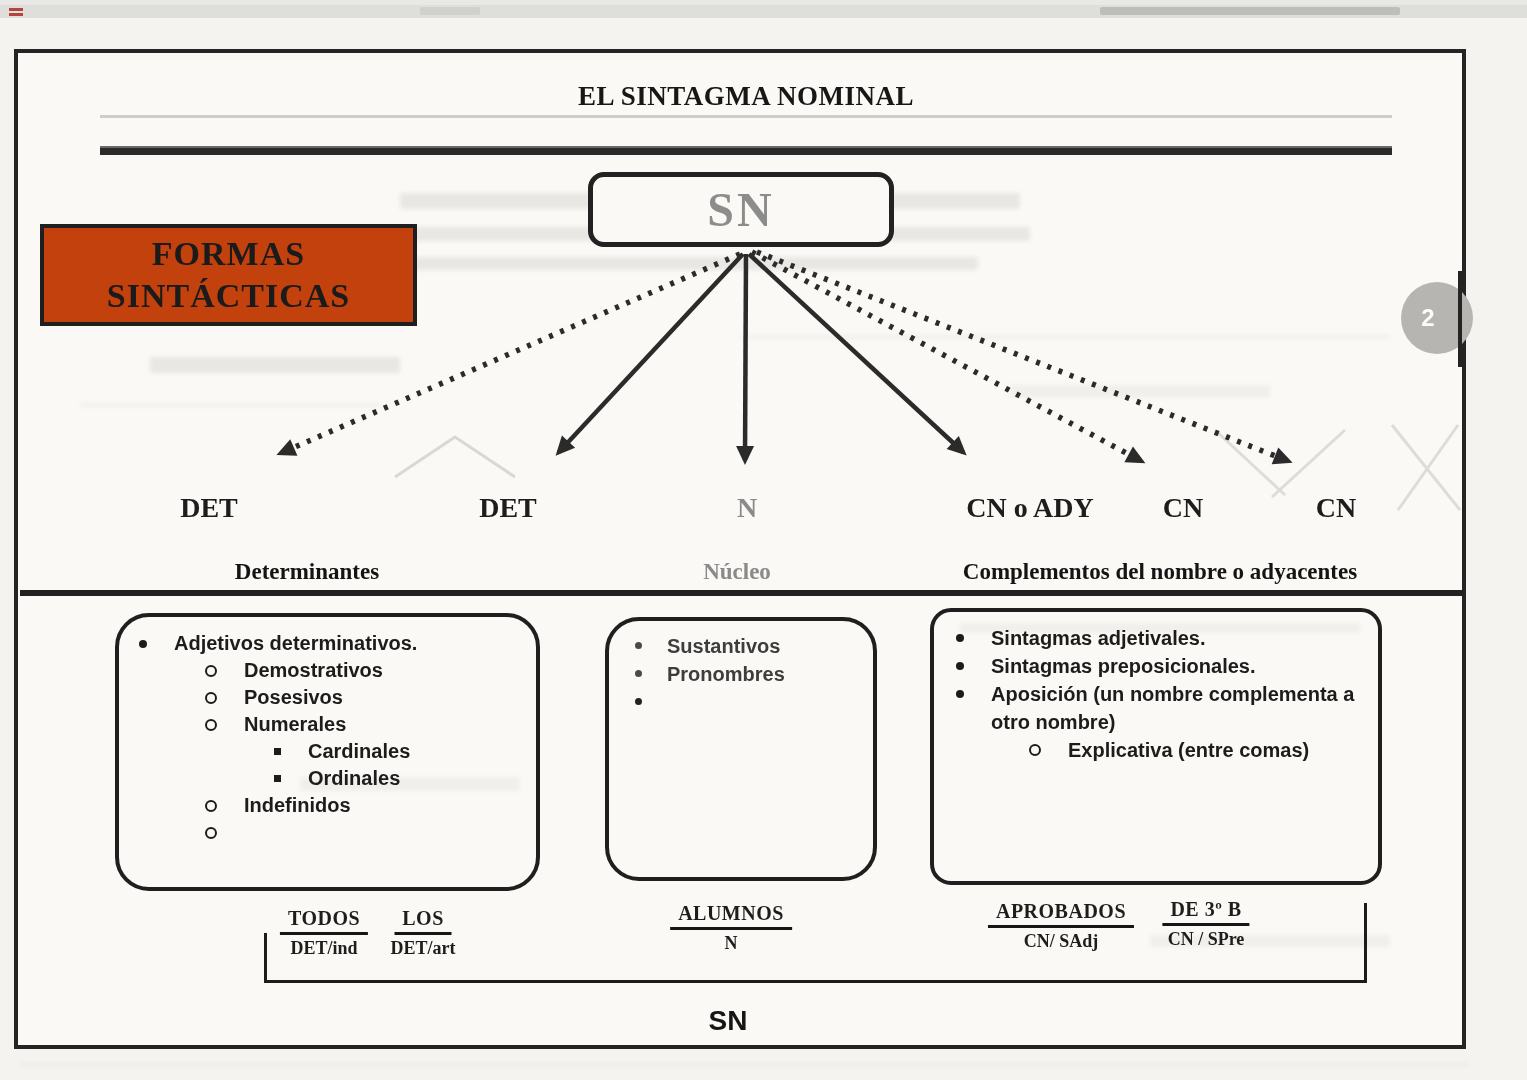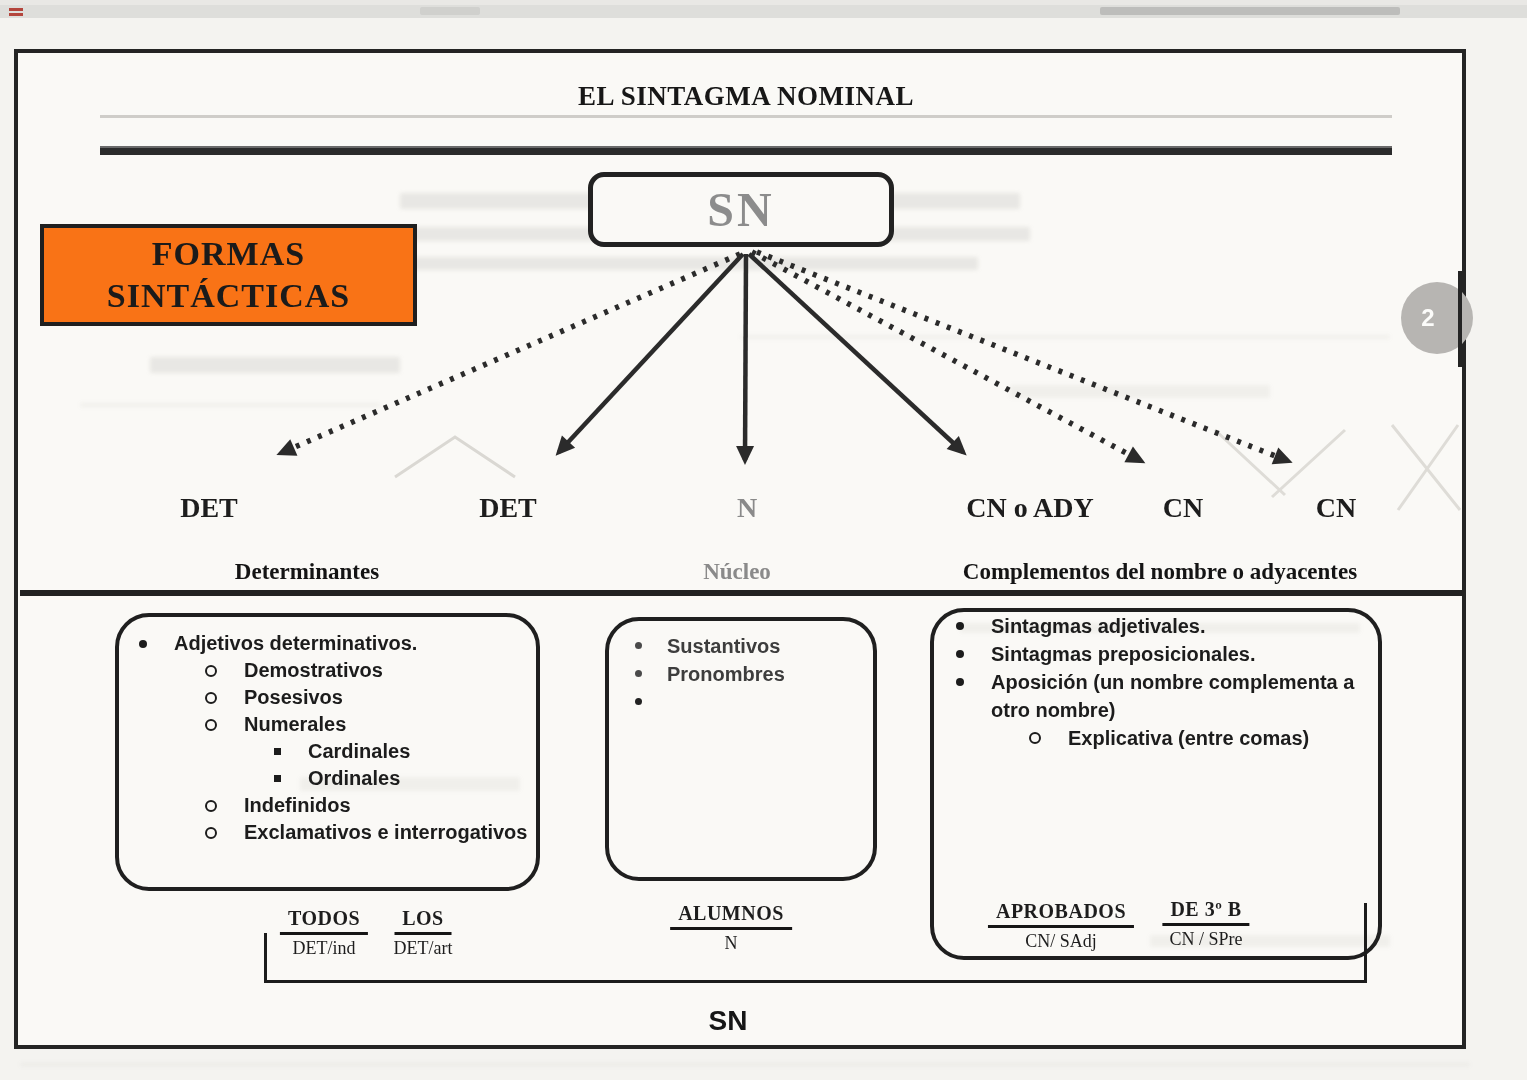--- a/index.html
+++ b/index.html
@@ -29,42 +29,42 @@
 
   .sn-root{
     position:absolute;left:588px;top:167px;width:306px;height:75px;
     box-sizing:border-box;border:5px solid #222;border-radius:16px;background:#faf9f6;
     display:flex;align-items:center;justify-content:center;
   }
   .sn-root .lbl{font-size:48px;font-weight:bold;color:#8c8c8c;letter-spacing:3px;}
 
   .formas-box{
     position:absolute;left:40px;top:219px;width:377px;height:102px;
-    box-sizing:border-box;border:4px solid #1f1f1f;background:#f97316;
+    box-sizing:border-box;border:4px solid #1f1f1f;background:#c2410c;
     display:flex;align-items:center;justify-content:center;text-align:center;
   }
   .formas-box .lbl{font-size:34px;font-weight:bold;letter-spacing:1px;line-height:1.25;width:330px;color:#1b1b1b;}
 
   svg.arrows{position:absolute;left:0;top:0;width:1527px;height:1080px;pointer-events:none;}
 
   .branch-label{position:absolute;top:487px;transform:translateX(-50%);font-size:28px;font-weight:bold;white-space:nowrap;color:#1d1d1d;}
   .branch-label.gray{color:#8a8a8a;}
 
   .group-heading{position:absolute;top:554px;transform:translateX(-50%);font-size:23px;font-weight:bold;white-space:nowrap;color:#141414;}
   .group-heading.gray{color:#8a8a8a;}
 
   .divider{position:absolute;left:20px;top:585px;width:1444px;height:6px;background:#222;}
 
   .rbox{
     position:absolute;box-sizing:border-box;border:4px solid #1f1f1f;border-radius:34px;
     background:transparent;font-family:"Liberation Sans", sans-serif;
   }
   .box1{left:115px;top:608px;width:425px;height:278px;padding-top:13px;}
   .box2{left:605px;top:612px;width:272px;height:264px;padding-top:11px;}
-  .box3{left:930px;top:603px;width:452px;height:352px;}
+  .box3{left:930px;top:603px;width:452px;height:277px;padding-top:12px;border-radius:21px;}
 
   .row{display:flex;align-items:flex-start;min-height:27px;line-height:27px;}
   .row .t{margin-left:27px;font-size:20px;font-weight:bold;color:#1c1c1c;white-space:nowrap;}
   .lvl1{padding-left:20px;}
   .lvl2{padding-left:86px;}
   .lvl3{padding-left:155px;}
   .m{flex:0 0 auto;display:inline-block;}
   .disc{width:8px;height:8px;border-radius:50%;background:#1c1c1c;margin-top:10px;}
   .circ{width:8px;height:8px;border-radius:50%;border:2px solid #1c1c1c;box-sizing:content-box;margin-top:8px;}
   .sq{width:7px;height:7px;background:#1c1c1c;margin-top:10px;}
@@ -77,21 +77,21 @@
   .box2 .row.light .disc{background:#222;}
   
   .box3 .lvl1{padding-left:22px;}
   .box3 .lvl2{padding-left:95px;}
   .box3 .t{white-space:normal;max-width:372px;}
   .box3 .row{line-height:28px;}
 
   
   .word-block{position:absolute;transform:translateX(-50%);text-align:center;}
   .word-block .w{display:inline-block;font-size:20px;font-weight:bold;letter-spacing:.5px;border-bottom:3px solid #161616;padding:0 8px 2px 8px;white-space:nowrap;}
-  .word-block .tag{margin-top:3px;font-size:18px;font-weight:normal;white-space:nowrap;}
+  .word-block .tag{margin-top:3px;font-size:18px;font-weight:bold;white-space:nowrap;}
   .bracket-h{position:absolute;left:264px;top:975px;width:1103px;height:3px;background:#1c1c1c;}
   .tick{position:absolute;width:3px;background:#1c1c1c;}
   .tick.left{left:264px;top:928px;height:50px;}
   .tick.right{left:1364px;top:898px;height:80px;}
   .phrase-sn{position:absolute;left:728px;top:1000px;transform:translateX(-50%);
     font-family:"Liberation Sans", sans-serif;font-size:28px;font-weight:bold;color:#161616;}
 
   
   .badge{position:absolute;left:1401px;top:277px;width:72px;height:72px;border-radius:50%;
     background:#b7b5b2;display:flex;align-items:center;justify-content:center;}
@@ -196,21 +196,20 @@
     <div class="row lvl3">
         <span class="m sq"></span>
         <span class="t">Ordinales</span>
       </div>
     <div class="row lvl2">
         <span class="m circ"></span>
         <span class="t">Indefinidos</span>
       </div>
     <div class="row lvl2">
         <span class="m circ"></span>
-        <span class="t">Exclamativos e interrogativos</span>
       </div>
   </div>
 
   <div class="rbox box2">
     <div class="row lvl1">
         <span class="m disc"></span>
         <span class="t">Sustantivos</span>
       </div>
     <div class="row lvl1">
         <span class="m disc"></span>

